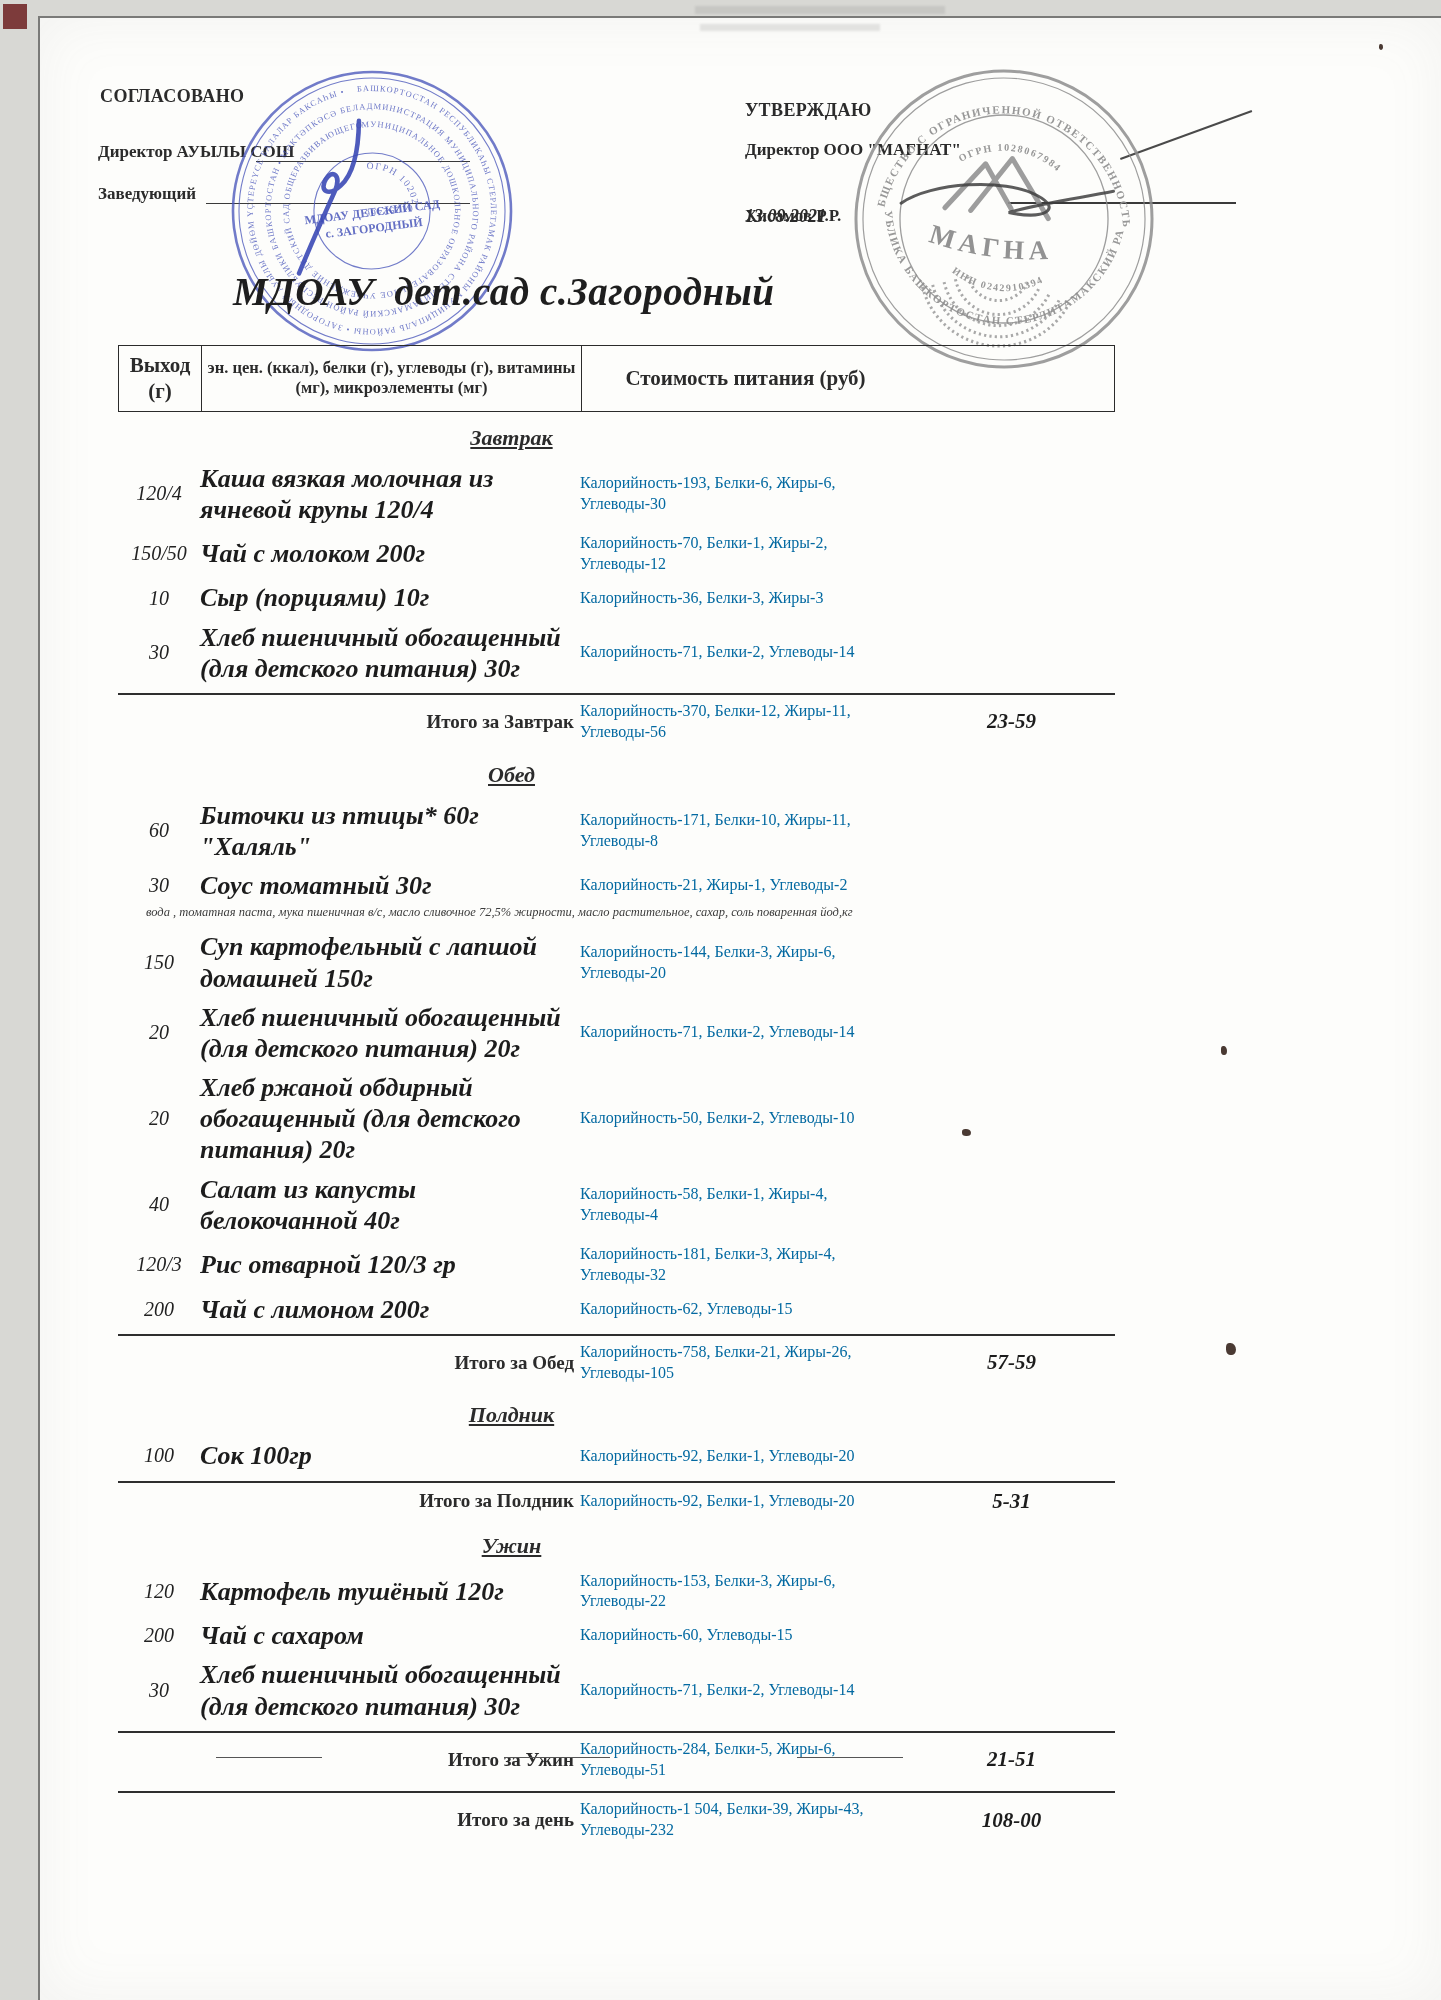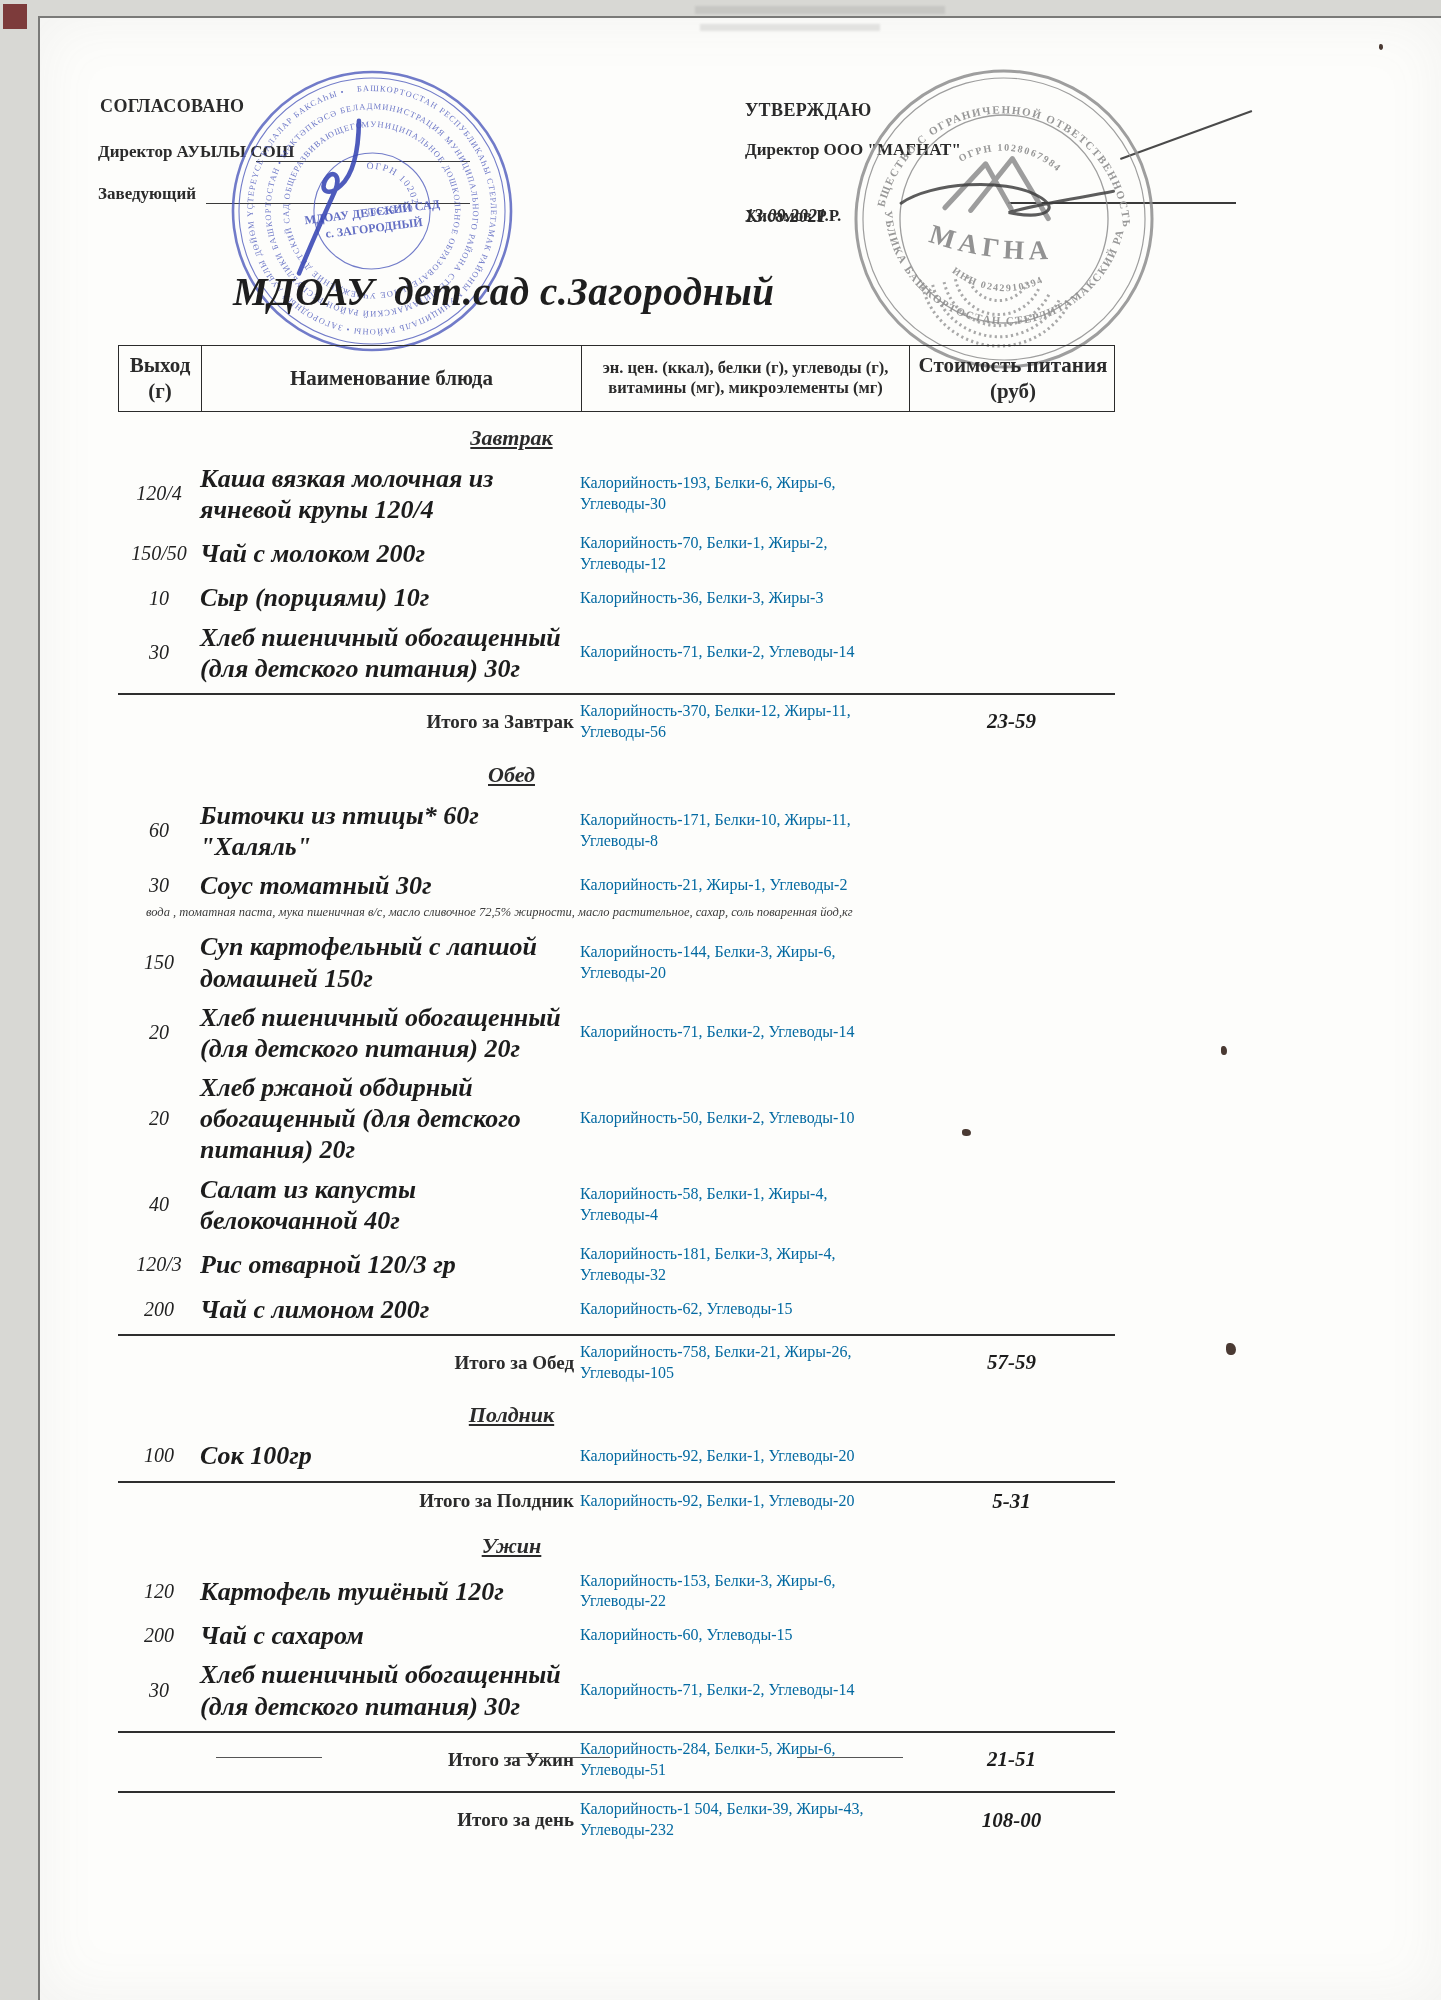--- a/index.html
+++ b/index.html
@@ -60,21 +60,21 @@
   .stamp{pointer-events:none;}
 </style>
 </head>
 <body>
 
 <div class="page"></div>
 <div class="corner-mark"></div>
 <div class="abs ghost" style="left:695px;top:6px;width:250px;height:8px;"></div>
 <div class="abs ghost" style="left:700px;top:24px;width:180px;height:7px;"></div>
 
-<div class="abs h-label" style="left:100px;top:96px;">СОГЛАСОВАНО</div>
+<div class="abs h-label" style="left:100px;top:86px;">СОГЛАСОВАНО</div>
 <div class="abs h-role" style="left:98px;top:142px;">Директор АУЫЛЫ СОШ</div>
 <div class="abs h-role" style="left:98px;top:184px;">Заведующий</div>
 <div class="abs sig-line" style="left:256px;top:161px;width:214px;"></div>
 <div class="abs sig-line" style="left:206px;top:203px;width:264px;"></div>
 
 <div class="abs h-label" style="left:745px;top:100px;">УТВЕРЖДАЮ</div>
 <div class="abs h-role" style="left:745px;top:140px;">Директор ООО "МАГНАТ"</div>
 <div class="abs h-role" style="left:745px;top:182px;margin-top:24px;">Хисамов Р.Р.</div>
 <div class="abs h-date" style="left:745px;top:206px;">13.09.2021</div>
 <div class="abs sig-line" style="left:1008px;top:202px;width:228px;border-top-width:2px;"></div>
@@ -139,21 +139,20 @@
     <path d="M 82,233 A 79,79 0 0 0 230,233" stroke-width="3"></path>
   </g>
   <path d="M 52,152 C 80,128 152,116 186,130 C 214,141 196,154 160,150 C 190,138 230,128 262,118" fill="none" stroke="#3f3f3f" stroke-width="3" stroke-linecap="round" opacity="0.85"></path>
 </svg>
 
 <div class="abs doc-title" style="left:233px;top:225px;">МДОАУ  дет.сад с.Загородный</div>
 
 <div class="menu-table">
   <div class="grid thead">
     <div class="cell">Выход (г)</div>
-    <div class="cell">Наименование блюда</div>
     <div class="cell" style="font-size:16.5px;">эн. цен. (ккал), белки (г), углеводы (г), витамины (мг), микроэлементы (мг)</div>
     <div class="cell">Стоимость питания (руб)</div>
   </div>
   <div>
       <div class="sec-head">Завтрак</div>
       <div class="grid row">
     <div class="qty">120/4</div>
     <div class="dish">Каша вязкая молочная из ячневой крупы 120/4</div>
     <div class="nutr">Калорийность-193, Белки-6, Жиры-6, Углеводы-30</div>
     <div class="cost"></div>

